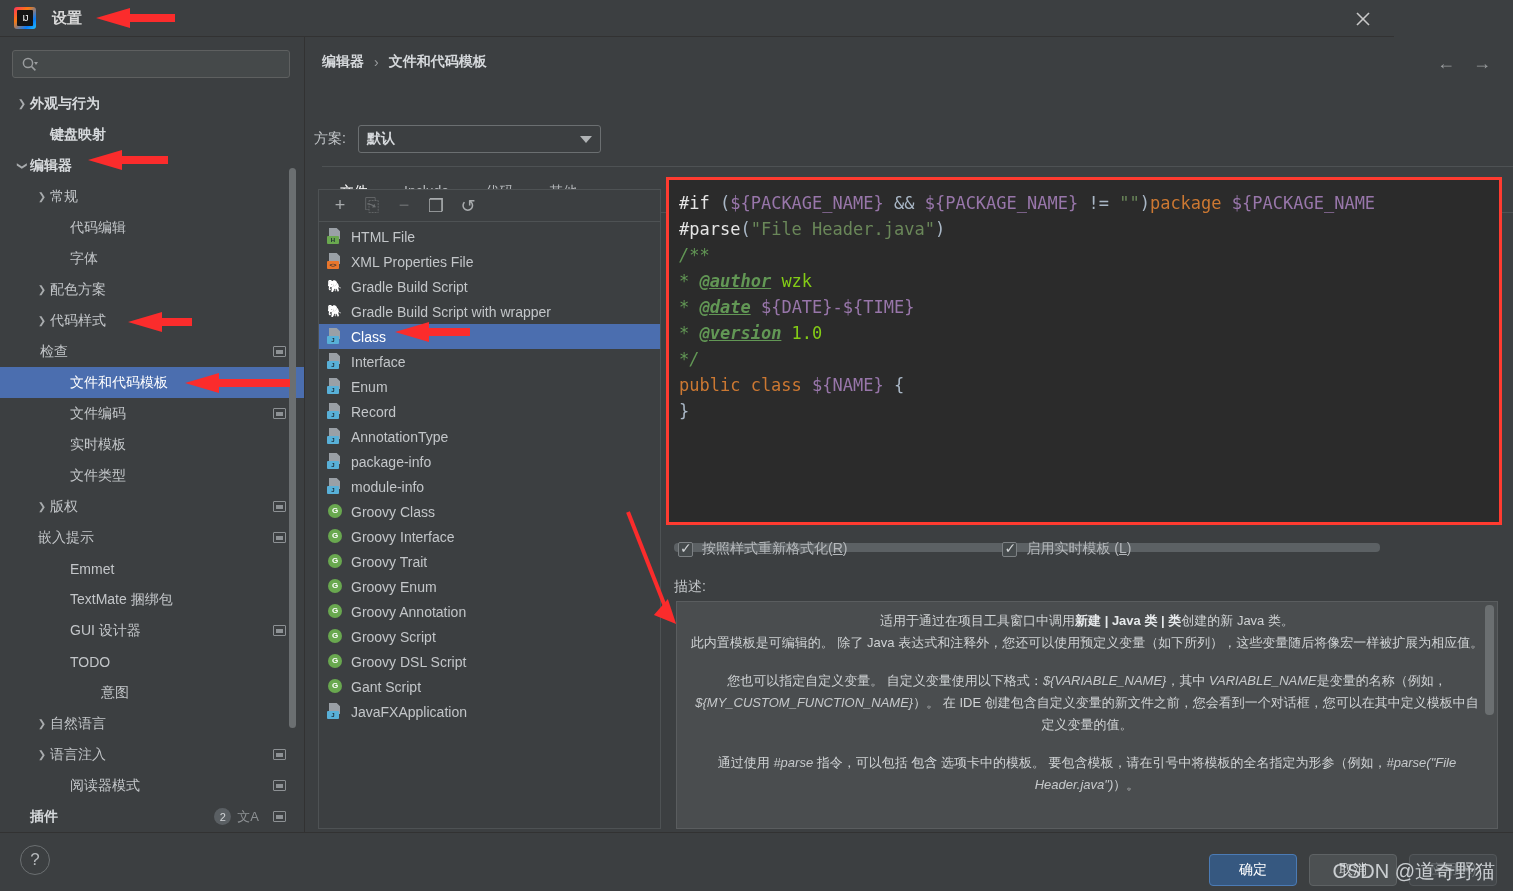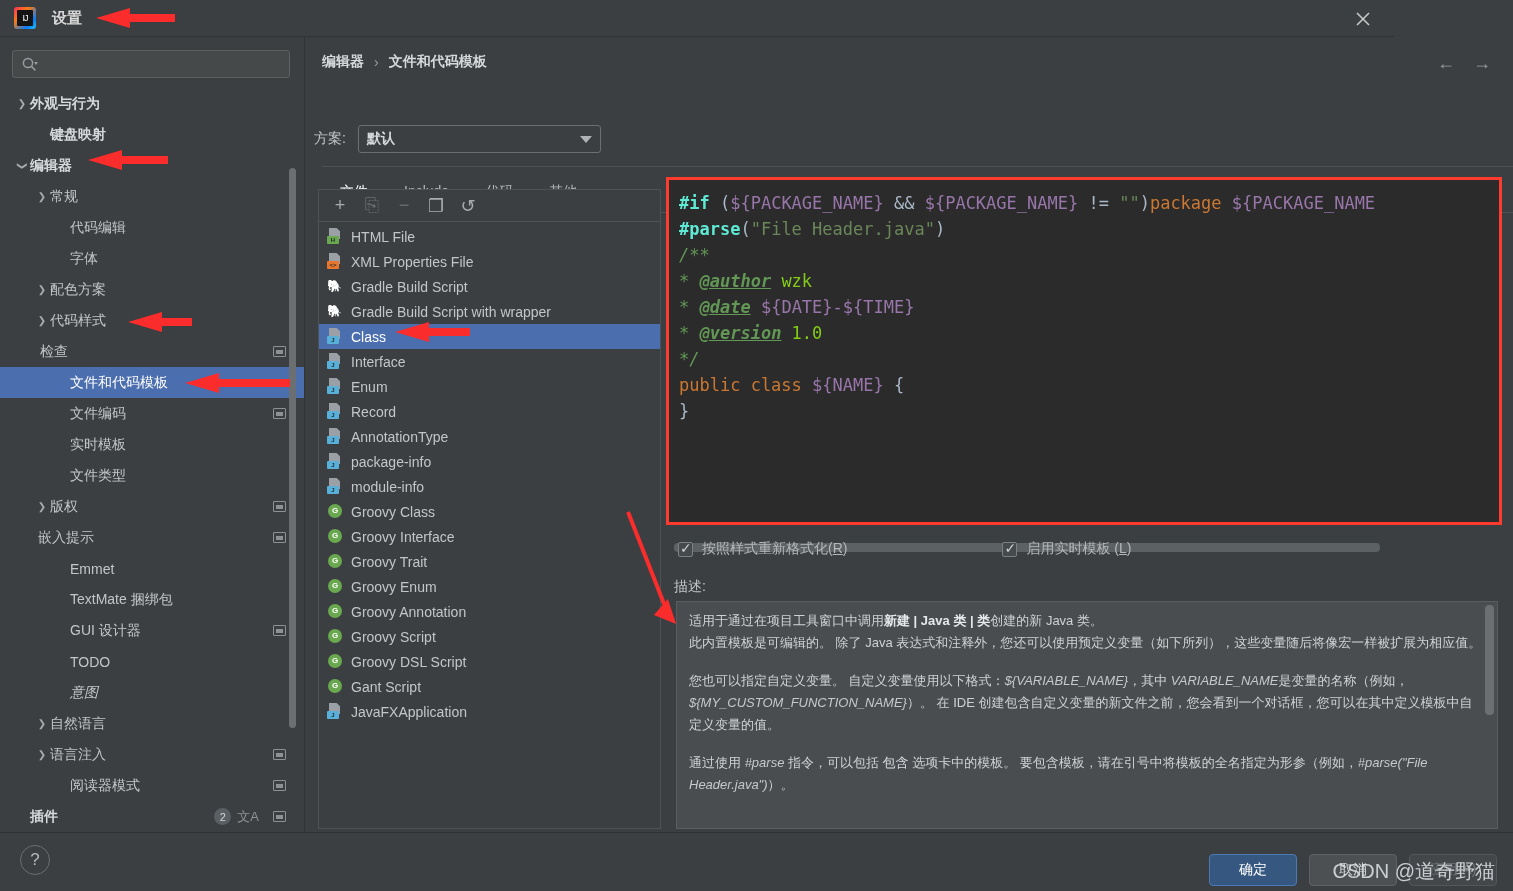--- a/index.html
+++ b/index.html
@@ -194,21 +194,21 @@
     position: absolute; left: 666px; top: 177px;
     width: 836px; height: 348px;
     background: #2b2b2b; border: 3px solid #ff3b30;
     overflow: hidden;
   }
   .code {
     font-family: "DejaVu Sans Mono", "Liberation Mono", monospace;
     font-size: 17px; line-height: 26px;
     padding: 10px 0 0 10px; white-space: pre;
   }
-  .c-dir   { color: #5eead4; font-weight: bold; }
+  .c-dir   { color: #e5e5e5; }
   .c-var   { color: #9876aa; }
   .c-str   { color: #6a8759; }
   .c-kw    { color: #cc7832; }
   .c-punct { color: #a9b7c6; }
   .c-cmt   { color: #629755; font-style: italic; }
   .c-tag   { color: #629755; font-style: italic; font-weight: 700; text-decoration: underline; }
   .c-cmtv  { color: #84cc16; }
 
   .editor-hscroll {
     position: absolute; left: 672px; top: 541px; width: 825px; height: 13px;
@@ -239,21 +239,21 @@
   }
   .desc-box {
     position: absolute; left: 676px; top: 601px;
     width: 822px; height: 228px;
     background: #4a4d4f; border: 1px solid #5a5d5f;
     overflow: hidden;
   }
   .desc-inner {
     padding: 8px 12px 0 12px; font-size: 13px; line-height: 22px; color: #cfd2d4;
   }
-  .desc-inner p { margin: 0 0 16px 0; }
+  .desc-inner p { margin: 0 0 16px 0; text-align: center; }
   .d-b { font-weight: 700; color: #e6e9eb; }
   .d-i { font-style: italic; color: #c6c9cb; }
   .d-hl { color: #d8dce0; }
   .desc-sb-track {
     position: absolute; right: 1px; top: 1px; width: 11px; height: 226px;
     background: #4a4d4f;
   }
   .desc-sb-thumb {
     position: absolute; right: 2px; top: 2px; width: 9px; height: 110px;
     background: #6b6f71; border-radius: 4px;
@@ -399,21 +399,21 @@
         </div>
         <div class="tree-item" style="padding-left: 54px;">
           <span class="arrow" style="display: inline-block;"></span>
           <span class="lbl">GUI 设计器</span>
           <span class="win-icon"></span>
         </div>
         <div class="tree-item" style="padding-left: 54px;">
           <span class="arrow" style="display: inline-block;"></span>
           <span class="lbl">TODO</span>
         </div>
-        <div class="tree-item" style="padding-left: 54px; font-style: italic;">
+        <div class="tree-item" style="padding-left: 85px;">
           <span class="arrow" style="display: inline-block;"></span>
           <span class="lbl">意图</span>
         </div>
         <div class="tree-item" style="padding-left: 34px;">
           <span class="arrow" style="display: inline-block;">❯</span>
           <span class="lbl">自然语言</span>
         </div>
         <div class="tree-item" style="padding-left: 34px;">
           <span class="arrow" style="display: inline-block;">❯</span>
           <span class="lbl">语言注入</span>

